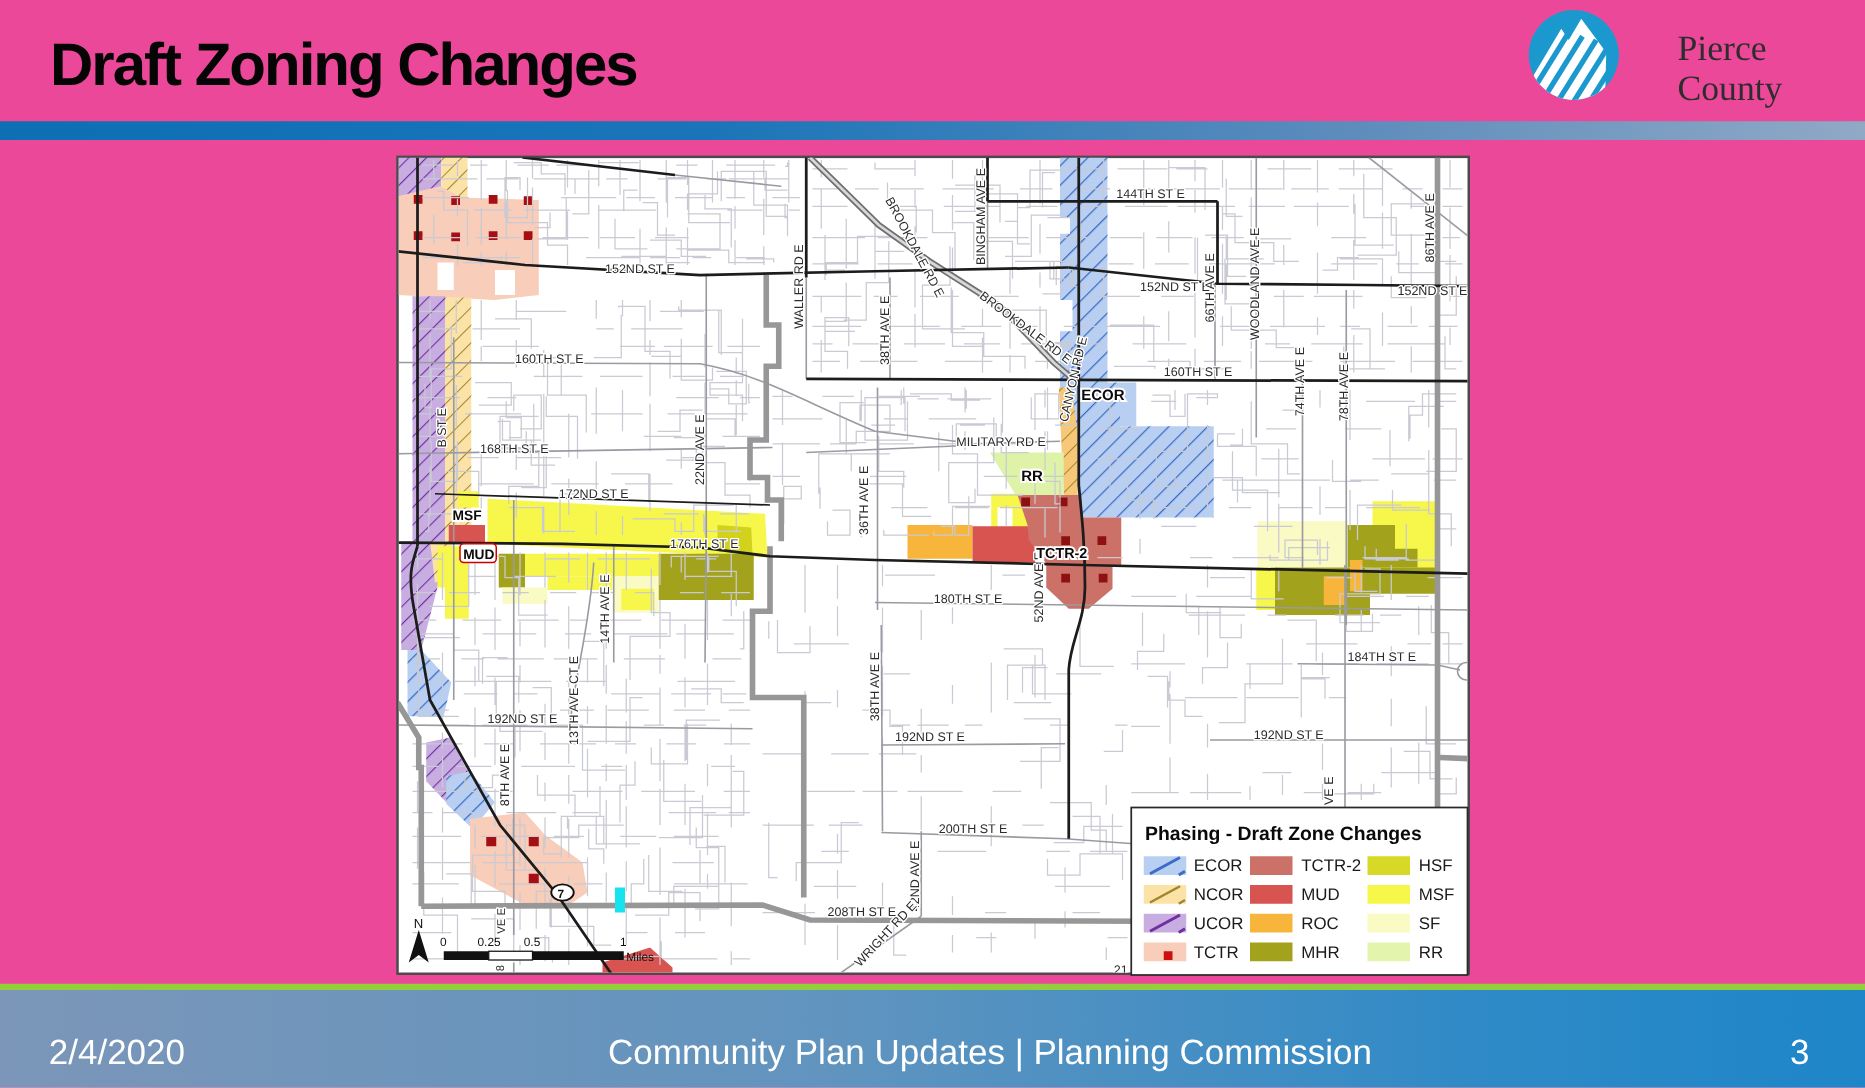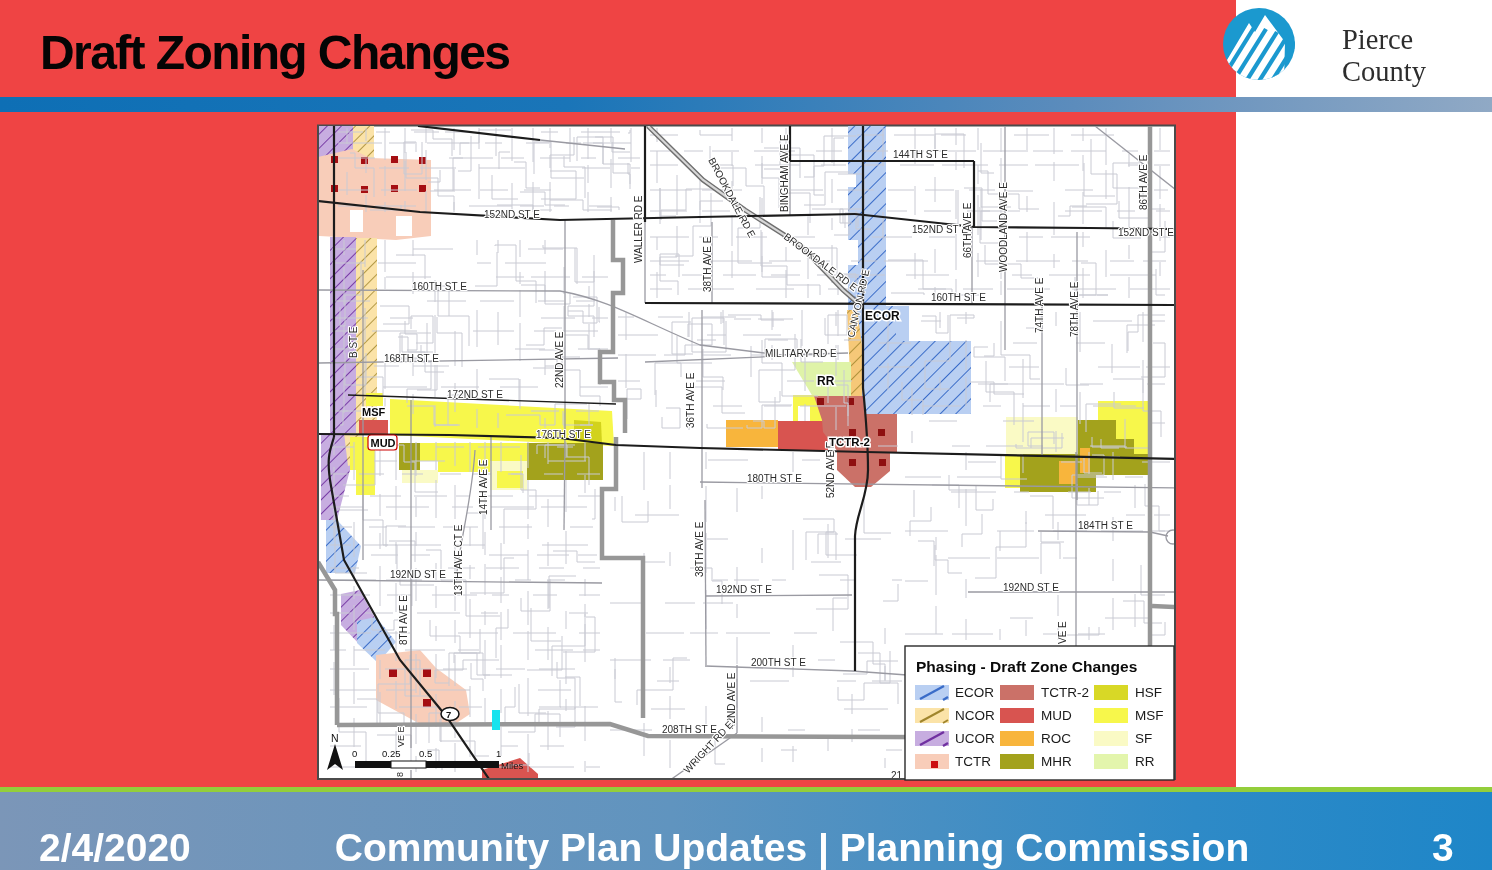--- a/index.html
+++ b/index.html
@@ -1,21 +1,21 @@
 <!DOCTYPE html>
 <html><head><meta charset="utf-8">
 <style>
 html,body{margin:0;padding:0;background:#fff;width:1492px;height:870px;overflow:hidden;
 font-family:"Liberation Sans", sans-serif;}
-#slide{position:absolute;width:1236px;height:870px;background:#ef4444;}
+#slide{position:absolute;width:1492px;height:870px;background:#ec4899;}
 #title{position:absolute;left:40px;top:25px;font-size:48px;font-weight:bold;color:#050505;letter-spacing:-1.6px;}
 #hbar{position:absolute;left:0;top:97px;width:1492px;height:15px;background:linear-gradient(90deg,#0e6fb5 0%,#1a75b8 38%,#5c8cbc 72%,#90a9c5 100%);}
 #glin{position:absolute;left:0;top:787px;width:1492px;height:5px;background:#93ce3b;}
 #fbar{position:absolute;left:0;top:792px;width:1492px;height:78px;background:linear-gradient(90deg,#7b96b8 0%,#6094bf 45%,#2e8ac7 80%,#1e86c8 100%);}
-.ftxt{position:absolute;top:826px;color:#fff;font-size:39px;font-weight:bold;}
+.ftxt{position:absolute;top:826px;color:#fff;font-size:28px;}
 #pcname{position:absolute;left:1305px;top:24px;font-family:"Liberation Serif",serif;font-size:28.5px;color:#2d2d2d;margin-left:37px;}
 </style></head><body>
 <div id="slide">
 
 <div id="title">Draft Zoning Changes</div>
 
 <div id="hbar"></div>
 
 <svg style="position:absolute;left:1221px;top:6px" width="76" height="76" viewBox="0 0 76 76">
 <defs>

